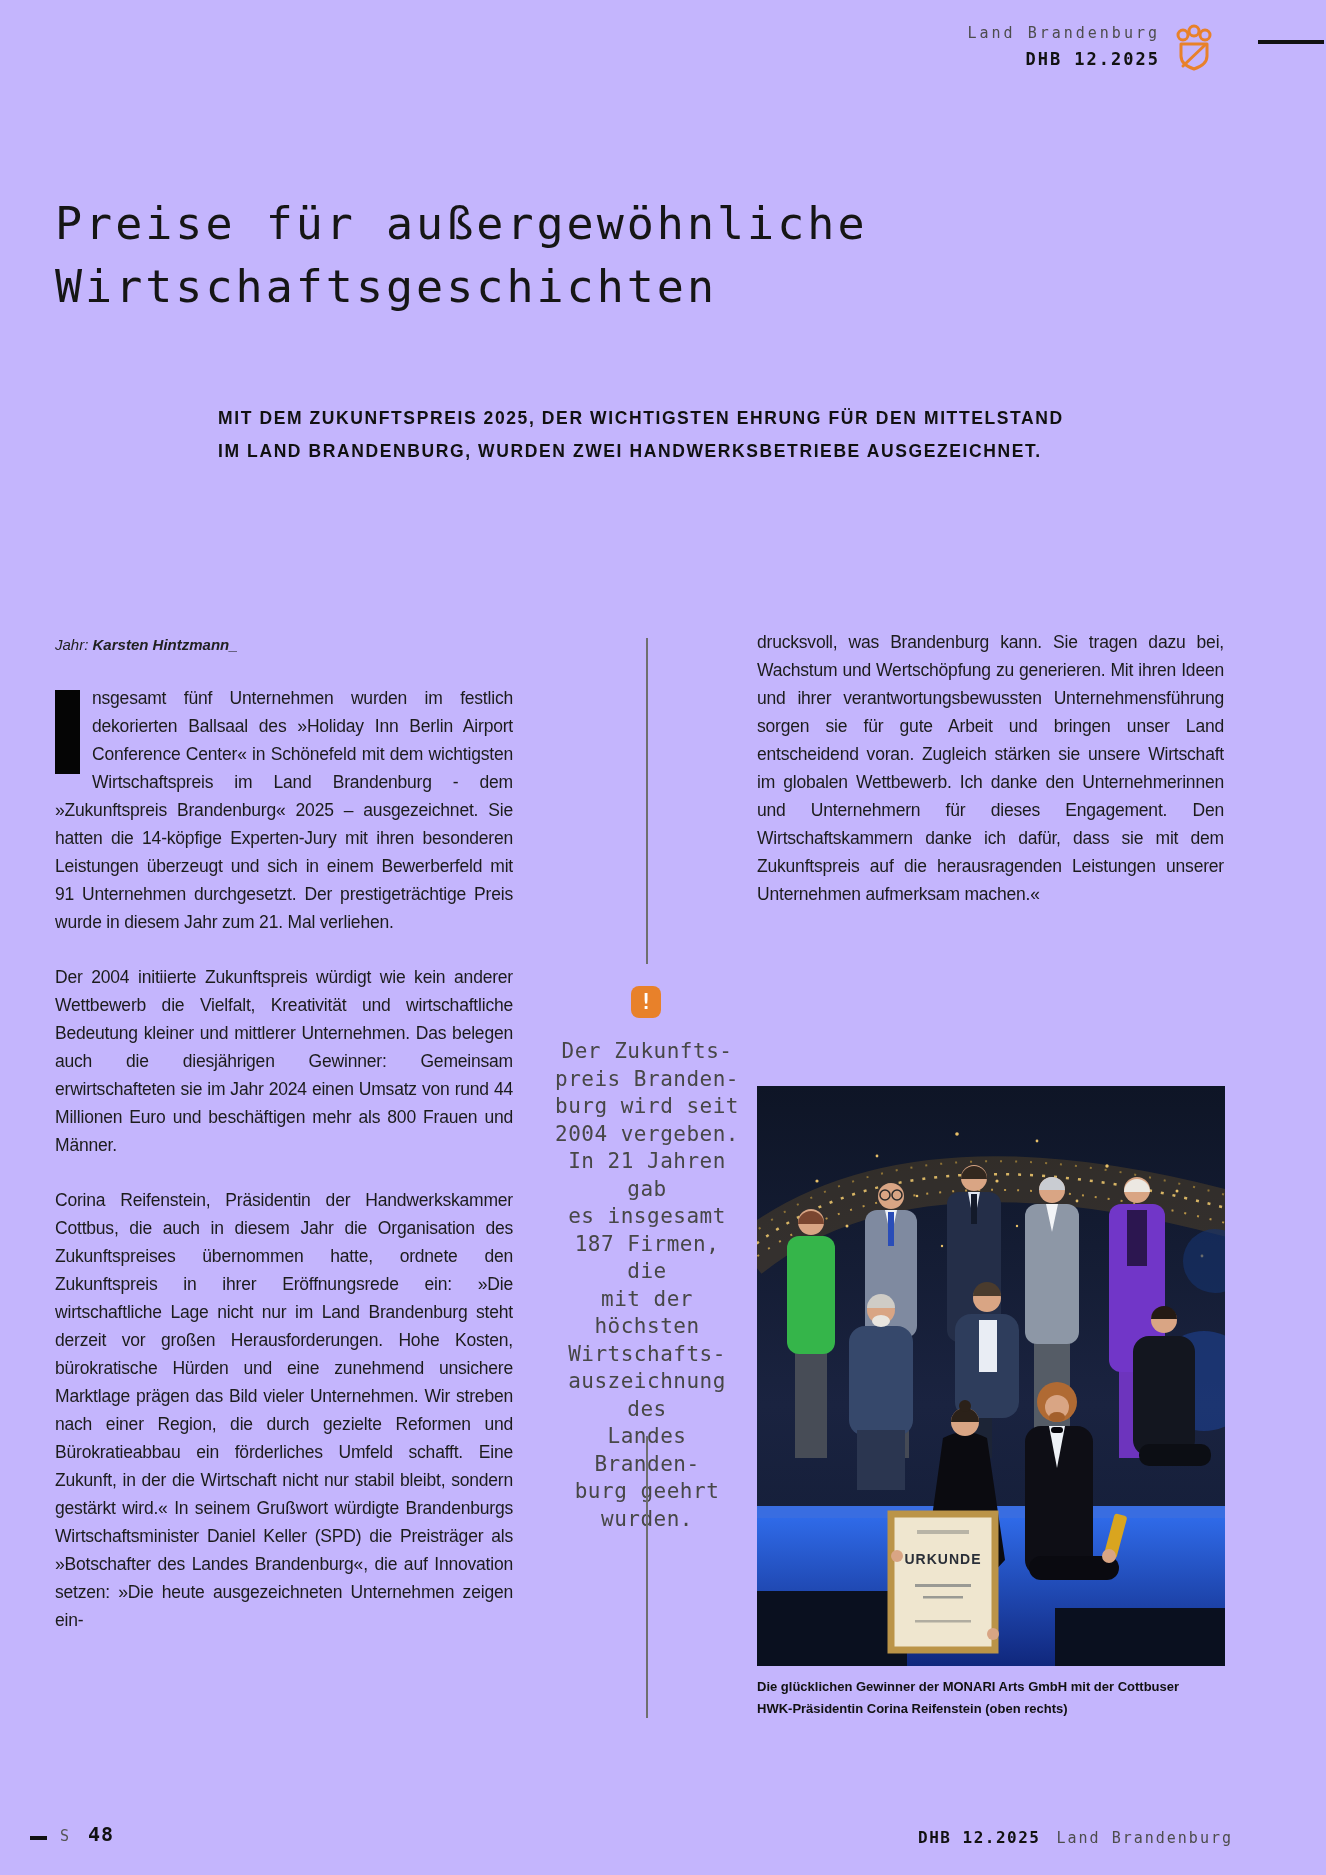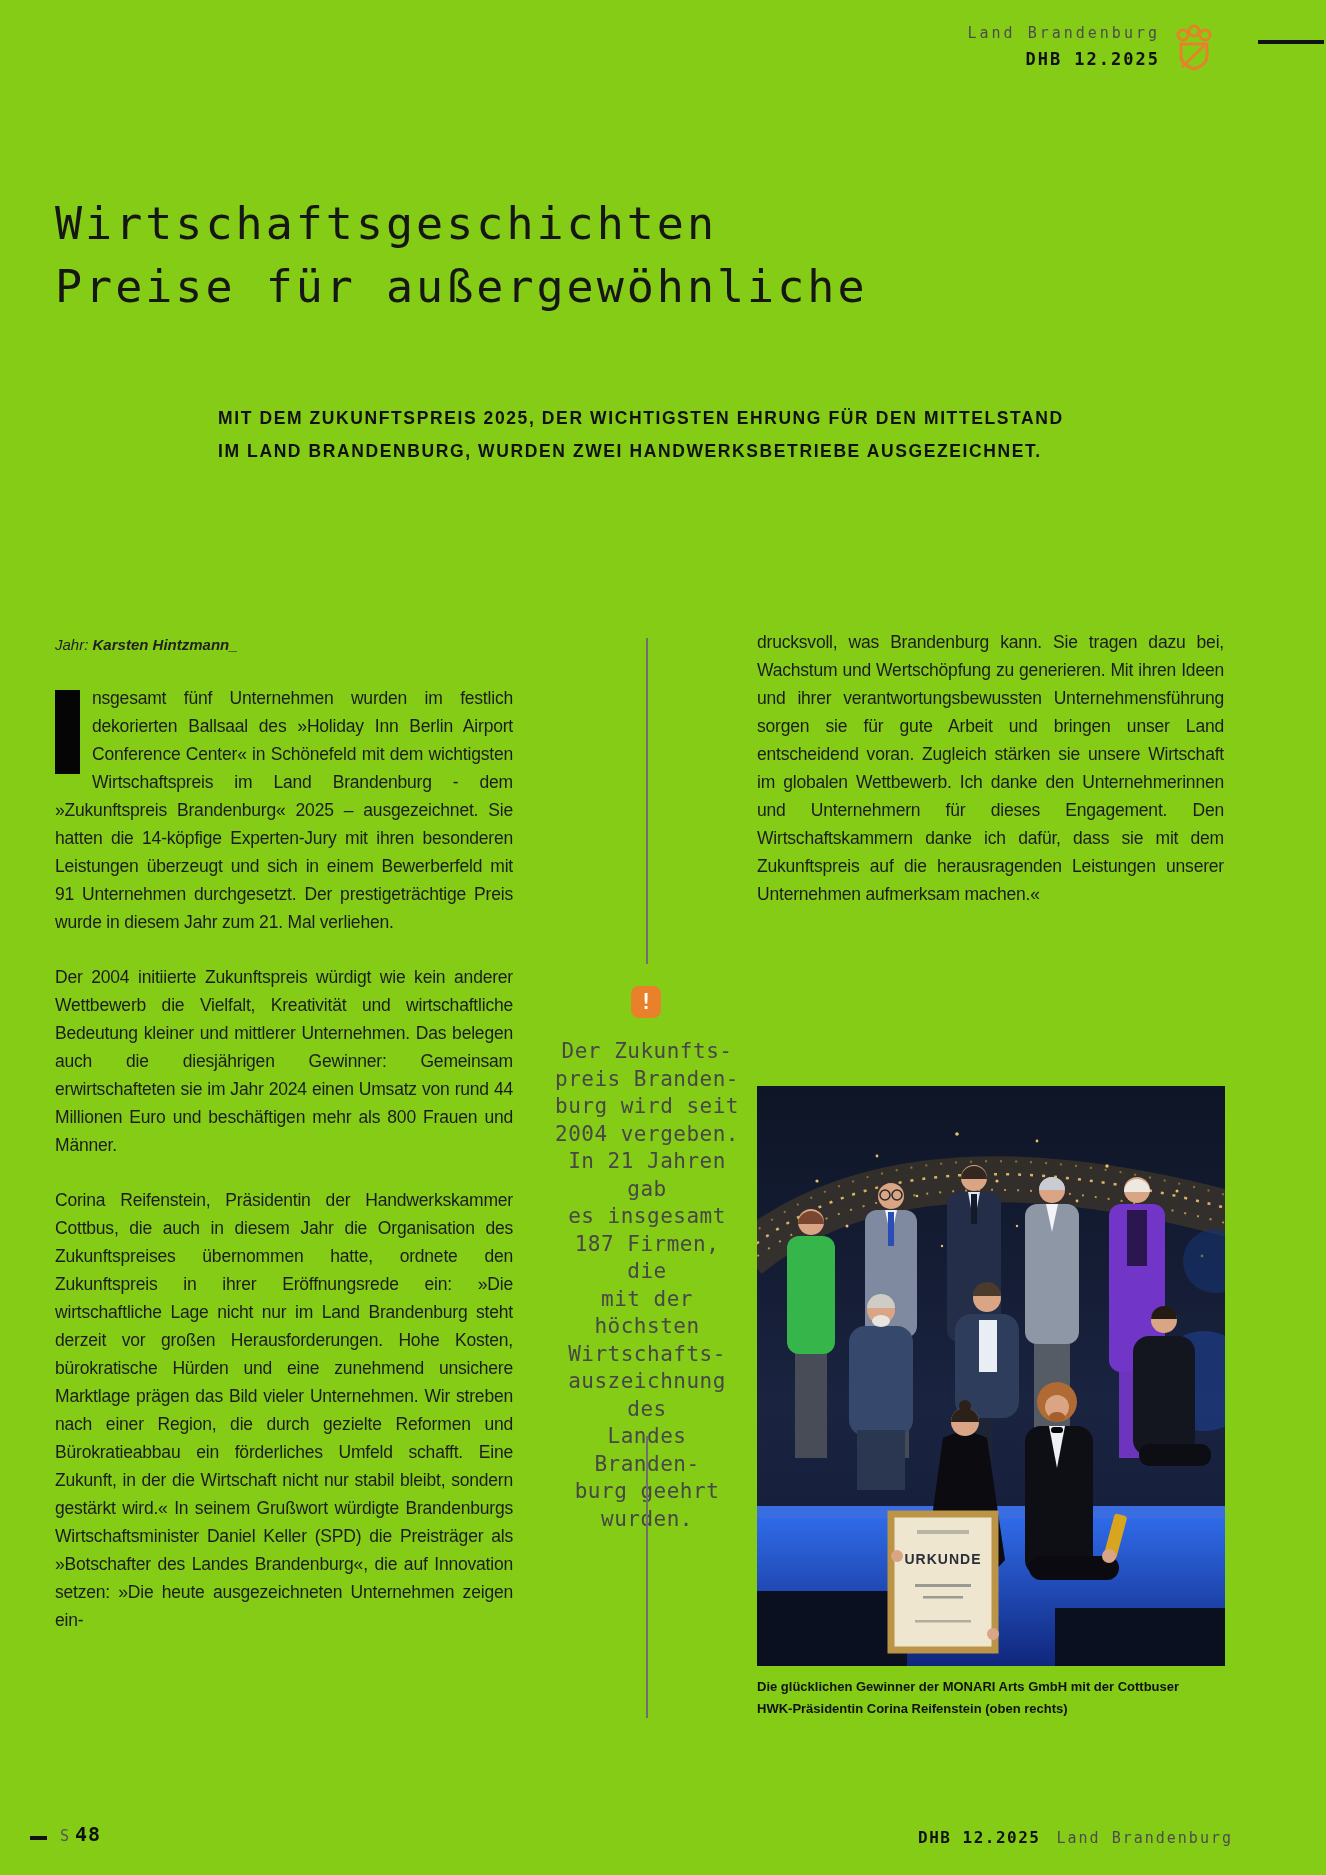--- a/index.html
+++ b/index.html
@@ -1,16 +1,16 @@
 <!DOCTYPE html>
 <html lang="de"><head>
 <meta charset="utf-8">
 <style>
   html,body{margin:0;padding:0;background:#e8e8e8;}
-  .page{position:relative;width:1326px;height:1875px;margin:0 auto;background:#84cc16;
+  .page{position:relative;width:1326px;height:1875px;margin:0 auto;background:#c4b5fd;
         overflow:hidden;font-family:"Liberation Sans",sans-serif;color:#1c1c1c;}
   .tech{font-family:"DejaVu Sans Mono",monospace;}
 
   
   .hdr{position:absolute;top:24px;right:166px;text-align:right;}
   .hdr-section{font-size:15px;letter-spacing:3px;color:#4d4d4d;}
   .hdr-issue{font-size:17px;font-weight:bold;letter-spacing:2px;color:#121212;margin-top:7px;}
   .crown{position:absolute;left:1170px;top:24px;width:48px;height:48px;}
   .hdr-line{position:absolute;left:1258px;top:40px;width:66px;height:4px;background:#121212;}
 
@@ -44,21 +44,21 @@
 
   
   .photo{position:absolute;left:757px;top:1086px;width:468px;height:580px;overflow:hidden;}
   .caption{position:absolute;left:757px;top:1676px;width:468px;font-weight:bold;
            font-size:13px;line-height:21.5px;color:#111;}
 
   
   .ftr-bar{position:absolute;left:30px;top:1836px;width:17px;height:4px;background:#121212;}
   .ftr-left{position:absolute;left:60px;top:1822px;display:flex;align-items:baseline;}
   .ftr-pagelabel{font-size:15px;letter-spacing:1px;color:#555;}
-  .ftr-pagenum{font-size:20px;font-weight:bold;letter-spacing:1px;color:#111;margin-left:5px;}
+  .ftr-pagenum{font-size:20px;font-weight:bold;letter-spacing:1px;color:#111;margin-left:18px;}
   .ftr-right{position:absolute;right:93px;top:1828px;display:flex;align-items:baseline;}
   .ftr-issue{font-size:16px;font-weight:bold;letter-spacing:1.5px;color:#111;}
   .ftr-section{font-size:15px;letter-spacing:2px;color:#4d4d4d;margin-left:16px;}
 </style>
 </head>
 <body>
 
 <div class="page">
 
   <div class="hdr tech">
@@ -72,22 +72,22 @@
         <circle cx="24" cy="7" r="5"></circle>
         <circle cx="35" cy="11" r="5"></circle>
         <path d="M11 20 h26 v12 c0 7 -7 11 -13 13 c-6 -2 -13 -6 -13 -13 z"></path>
         <path d="M13 42 L35 21"></path>
       </g>
     </svg>
   </div>
   <div class="hdr-line"></div>
 
   <h1 class="headline tech" style="margin:0;">
+    <div>Preise für außergewöhnliche</div>
     <div>Wirtschaftsgeschichten</div>
-    <div>Preise für außergewöhnliche</div>
   </h1>
 
   <div class="subhead prelines">MIT DEM ZUKUNFTSPREIS 2025, DER WICHTIGSTEN EHRUNG FÜR DEN MITTELSTAND
 IM LAND BRANDENBURG, WURDEN ZWEI HANDWERKSBETRIEBE AUSGEZEICHNET.</div>
 
   <div class="byline">
     <span>Jahr:</span>
     <b>Karsten Hintzmann_</b>
   </div>
 

